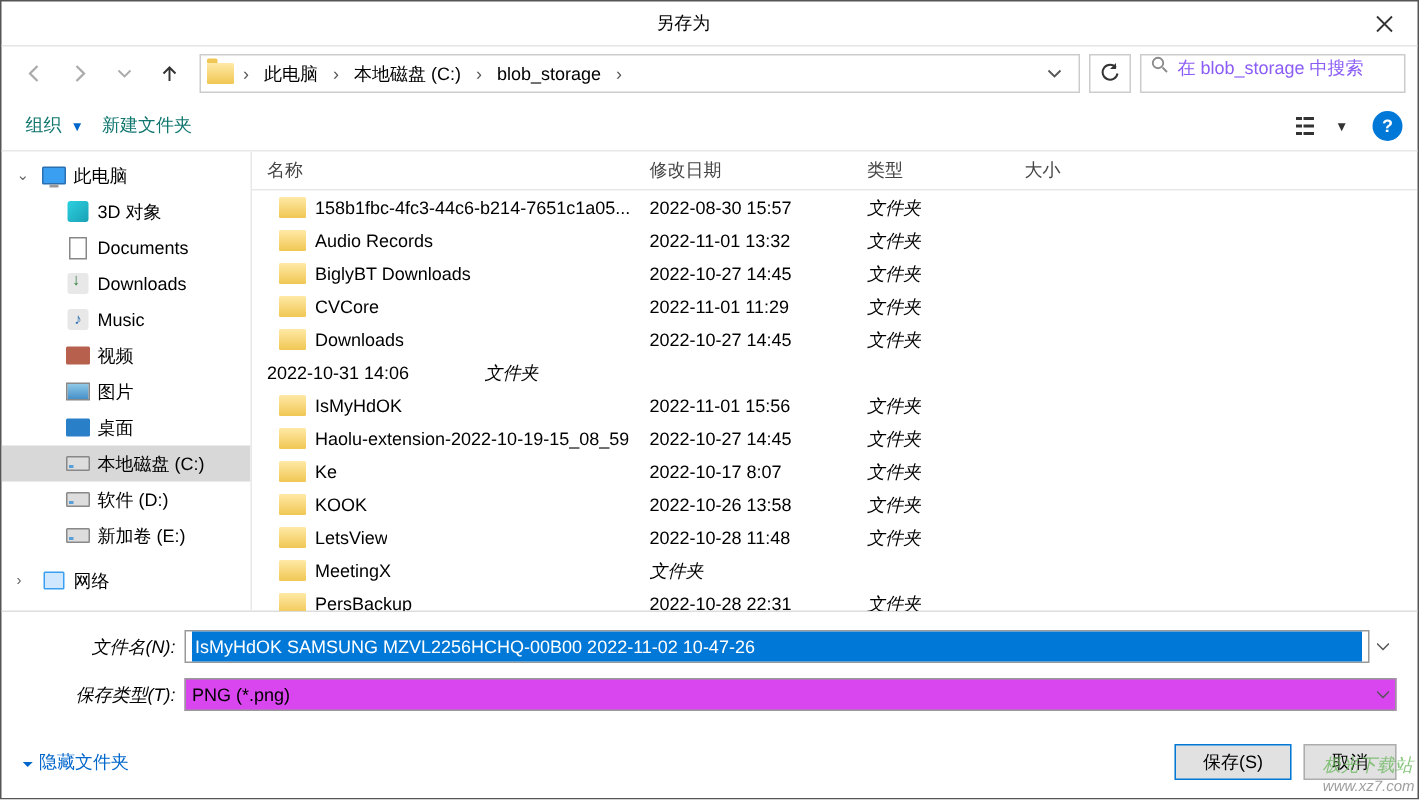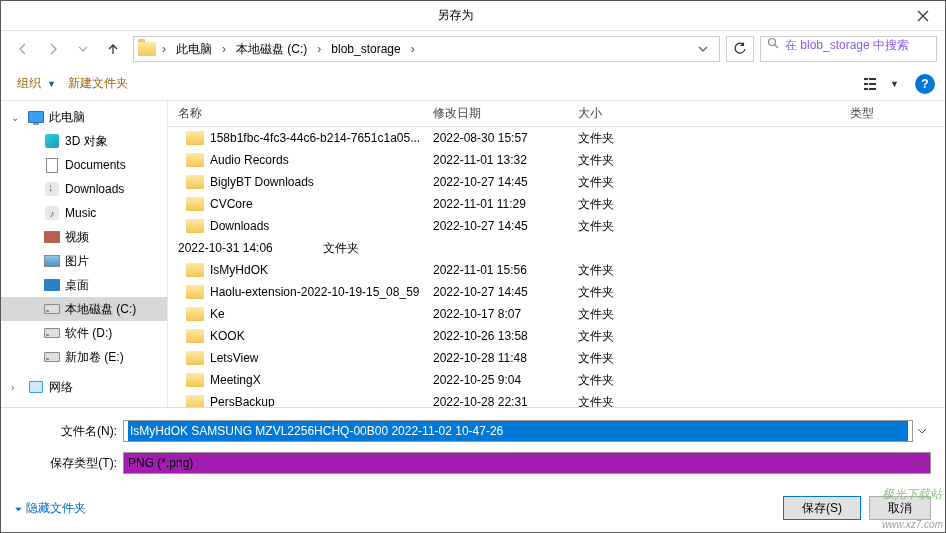--- a/index.html
+++ b/index.html
@@ -13,21 +13,21 @@
 .nav-btn { width:28px; height:24px; display:flex; align-items:center; justify-content:center; color:#888; }
 .nav-btn.enabled { color:#333; cursor:pointer; }
 .addr-bar { flex:1; height:26px; border:1px solid #ccc; display:flex; align-items:center; padding:0 4px; gap:2px; background:#fff; }
 .addr-icon { width:18px; height:18px; display:flex; align-items:center; justify-content:center; }
 .crumb { padding:2px 4px; cursor:pointer; white-space:nowrap; }
 .crumb-sep { width:12px; display:flex; align-items:center; justify-content:center; color:#555; }
 .addr-dropdown { width:24px; height:24px; display:flex; align-items:center; justify-content:center; cursor:pointer; color:#555; }
 .refresh-btn { width:28px; height:26px; border:1px solid #ccc; display:flex; align-items:center; justify-content:center; cursor:pointer; }
 .search-box { width:177px; height:26px; border:1px solid #ccc; display:flex; padding:0 6px; gap:6px; color:#8b5cf6; }
 .toolbar { height:34px; border-bottom:1px solid #e8e8e8; display:flex; align-items:center; padding:0 10px; }
-.tb-link { color:#a16207; cursor:pointer; padding:4px 6px; }
+.tb-link { color:#0f766e; cursor:pointer; padding:4px 6px; }
 .tb-arrow { color:#0066cc; padding:0 6px 0 0; font-size:9px; }
 .tb-gap { flex:1; }
 .tb-icon { padding:4px 8px; cursor:pointer; color:#333; display:flex; align-items:center; gap:4px; }
 .help-icon { width:20px; height:20px; border-radius:50%; background:#0078d7; color:#fff; display:flex; align-items:center; justify-content:center; font-weight:bold; cursor:pointer; margin-left:8px; }
 .main { flex:1; display:flex; overflow:hidden; border-bottom:1px solid #ddd; }
 .sidebar { width:167px; border-right:1px solid #e8e8e8; overflow-y:auto; padding:4px 0; }
 .tree-item { display:flex; align-items:center; height:24px; padding:0 4px 0 10px; gap:4px; cursor:pointer; white-space:nowrap; }
 .tree-item.l1 { padding-left:10px; }
 .tree-item.l2 { padding-left:26px; }
 .tree-item.sel { background:#d8d8d8; }
@@ -38,37 +38,37 @@
 .col-h { padding:0 10px; color:#444; border-right:1px solid transparent; height:100%; display:flex; align-items:center; cursor:pointer; }
 .col-name { width:255px; }
 .col-date { width:145px; }
 .col-type { width:105px; }
 .col-size { flex:1; }
 .filelist { flex:1; overflow-y:auto; }
 .file-row { display:flex; align-items:center; height:22px; cursor:pointer; }
 .fc-name { width:255px; display:flex; align-items:center; gap:6px; padding-left:18px; overflow:hidden; }
 .fc-name span { overflow:hidden; text-overflow:ellipsis; white-space:nowrap; }
 .fc-date { width:145px; padding:0 10px; }
-.fc-type { width:105px; padding:0 10px; }
+.fc-type { width:105px; padding:0 10px;font-style:italic; }
 .folder-glyph { width:18px; height:14px; background:linear-gradient(#ffe9a6,#f0c754); border-radius:1px; flex-shrink:0; position:relative; }
 .folder-glyph:before { content:""; position:absolute; top:-3px; left:0; width:7px; height:3px; background:#f0c754; border-radius:1px 1px 0 0; }
 .bottom { padding:10px 14px 6px; }
 .field-row { display:flex; align-items:center; height:26px; margin-bottom:6px; }
-.field-label { width:108px; text-align:right; padding-right:6px; }
+.field-label { width:108px; text-align:right; padding-right:6px;font-style:italic; }
 .field-input { flex:1; height:22px; border:1px solid #999; padding:0 4px; background:#fff; }
 .field-input.sel { background:#fff; }
 .field-input input { width:100%; height:100%; border:none; outline:none; background:#0078d7; color:#fff; padding:0 2px; }
-.field-combo { flex:1; height:22px; border:1px solid #999; padding:0 4px; display:flex; align-items:center; justify-content:space-between; cursor:pointer; background:#a21caf; }
+.field-combo { flex:1; height:22px; border:1px solid #999; padding:0 4px; display:flex; align-items:center; justify-content:space-between; cursor:pointer; background:#d946ef; }
 .footer { display:flex; align-items:center; padding:8px 14px 12px; }
 .hide-folders { display:flex; align-items:center; gap:4px; color:#0066cc; cursor:pointer; }
 .hide-arrow { font-size:10px; }
 .btn { height:24px; padding:0 18px; border:1px solid #adadad; background:#e1e1e1; cursor:pointer; margin-left:8px; display:flex; align-items:center; }
 .btn.default { border:1px solid #0078d7; }
 .watermark { position:absolute; right:2px; bottom:2px; font-size:14px; color:#6db960; opacity:0.8; pointer-events:none; font-style:italic; }
-.watermark .sub { font-size:10px; color:#888; display:block; text-align:right;margin-top:16px; }
+.watermark .sub { font-size:10px; color:#888; display:block; text-align:right; }
 
 .ic-pc { width:16px; height:12px; background:#3a9ff0; border:1px solid #2a6fb0; border-radius:1px; position:relative; }
 .ic-pc:after { content:""; position:absolute; left:4px; top:11px; width:6px; height:2px; background:#999; }
 .ic-disk { width:16px; height:10px; background:#ddd; border:1px solid #888; border-radius:1px; position:relative; }
 .ic-disk:before { content:""; position:absolute; left:1px; bottom:1px; width:3px; height:2px; background:#5a9fd8; }
 .ic-net { width:14px; height:12px; border:1px solid #3a9ff0; border-radius:1px; background:#cfe8ff; }
 .ic-3d { width:14px;height:14px;background:linear-gradient(135deg,#2bd1e0,#1aa0b5);border-radius:2px; }
 .ic-doc { width:12px;height:15px;background:#fff;border:1px solid #888; }
 .ic-dl { width:14px;height:14px;background:#e8e8e8;border-radius:2px;position:relative; }
 .ic-dl:after { content:"↓";position:absolute;left:3px;top:-1px;color:#2a7c3a;font-size:11px;font-weight:bold; }
@@ -251,22 +251,22 @@
           <span class="tree-icon">
             <span class="ic-net"></span>
           </span>
           <span>网络</span>
         </div>
       </div>
     <div class="filepane">
       <div class="col-headers">
         <div class="col-h col-name">名称</div>
         <div class="col-h col-date">修改日期</div>
+        <div class="col-h col-type">类型</div>
         <div class="col-h col-size">大小</div>
-        <div class="col-h col-type">类型</div>
       </div>
       <div class="filelist" id="filelist">
           <div class="file-row">
             <div class="fc-name">
               <div class="folder-glyph"></div>
               <span>158b1fbc-4fc3-44c6-b214-7651c1a05...</span>
             </div>
             <div class="fc-date">2022-08-30 15:57</div>
             <div class="fc-type">文件夹</div>
           </div>
@@ -344,21 +344,20 @@
               <span>LetsView</span>
             </div>
             <div class="fc-date">2022-10-28 11:48</div>
             <div class="fc-type">文件夹</div>
           </div>
           <div class="file-row">
             <div class="fc-name">
               <div class="folder-glyph"></div>
               <span>MeetingX</span>
             </div>
-            <div class="fc-date">2022-10-25 9:04</div>
             <div class="fc-type">文件夹</div>
           </div>
           <div class="file-row">
             <div class="fc-name">
               <div class="folder-glyph"></div>
               <span>PersBackup</span>
             </div>
             <div class="fc-date">2022-10-28 22:31</div>
             <div class="fc-type">文件夹</div>
           </div>

